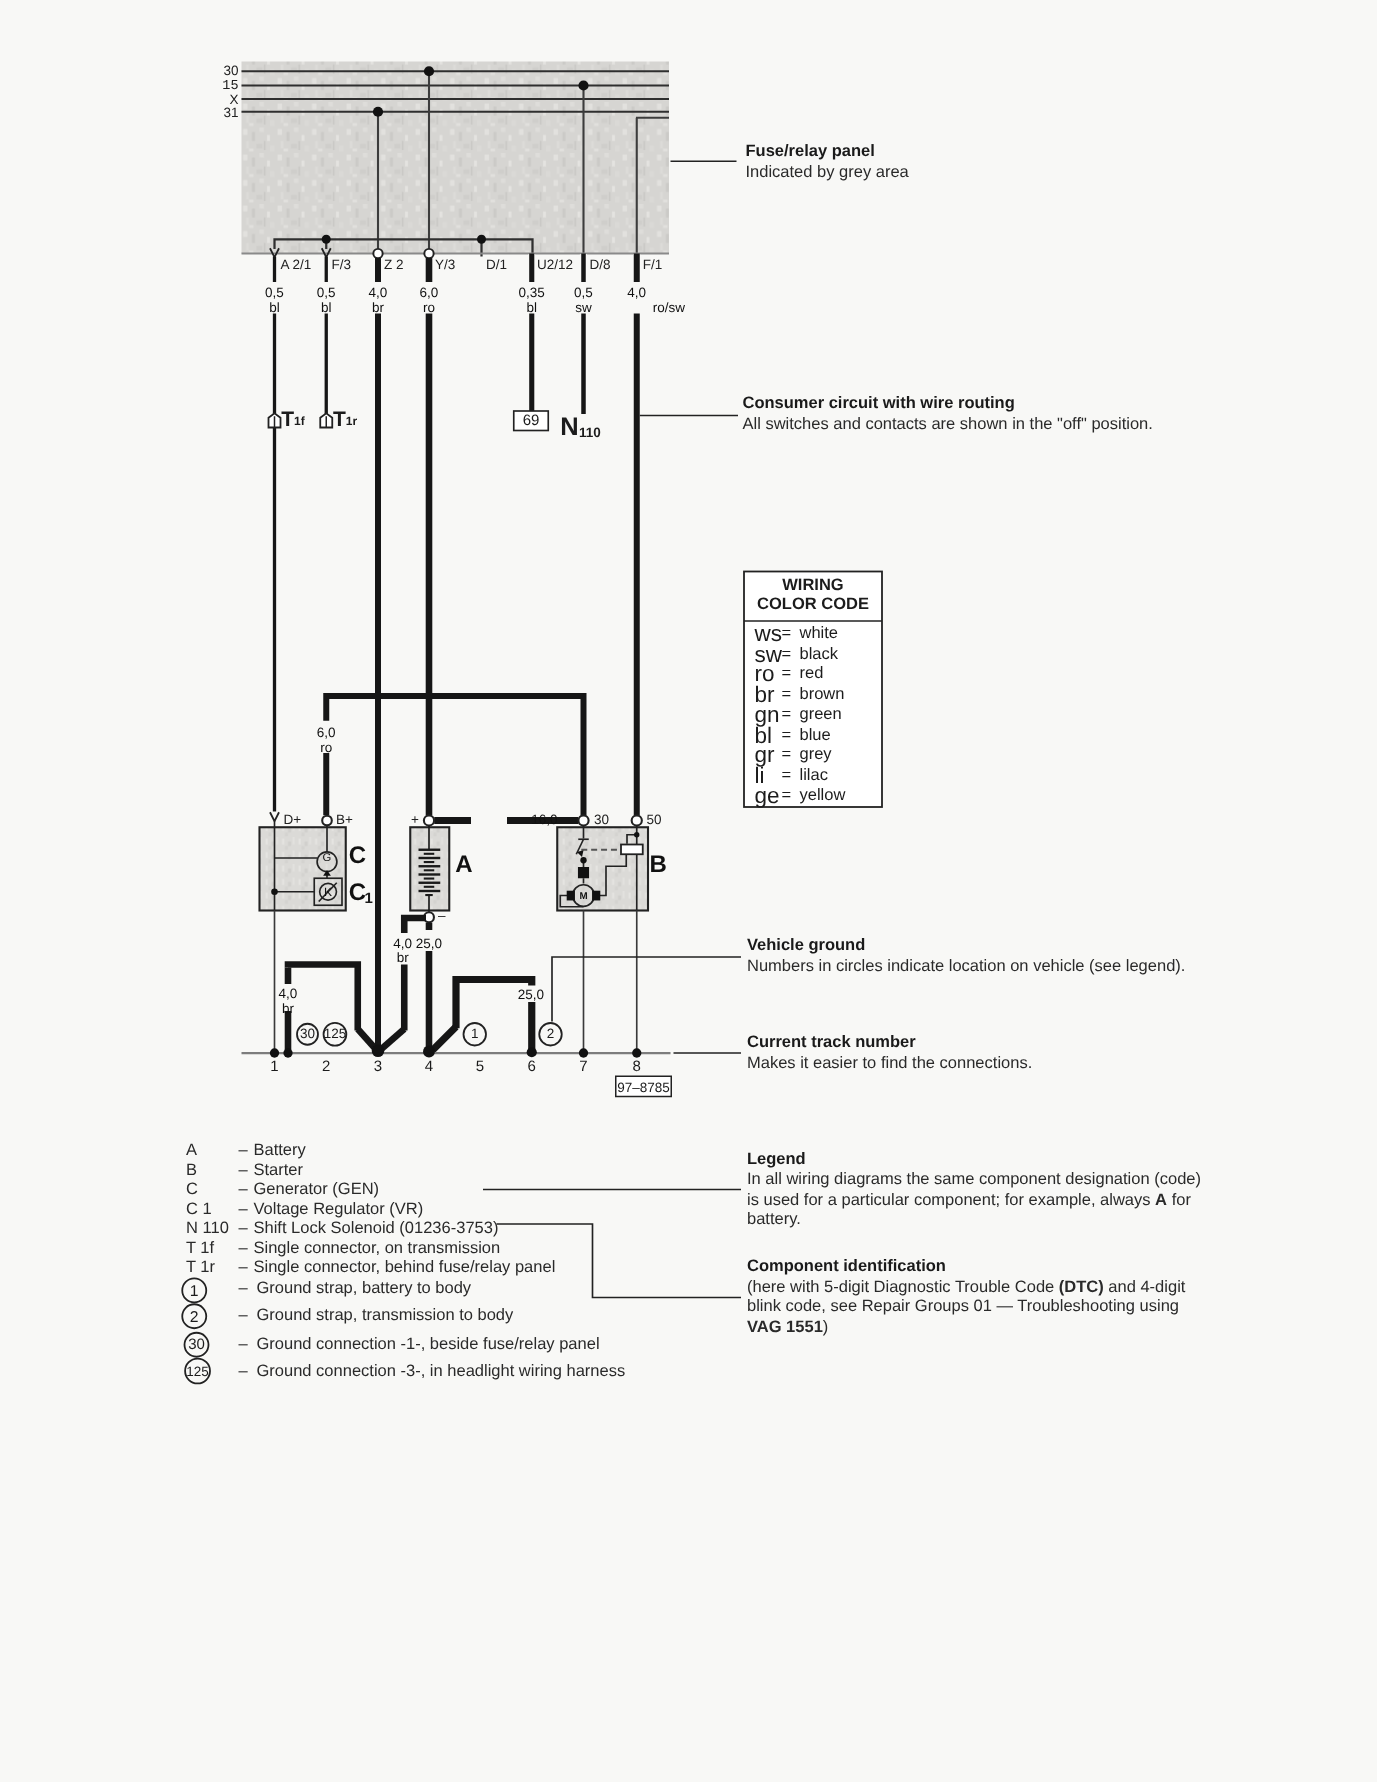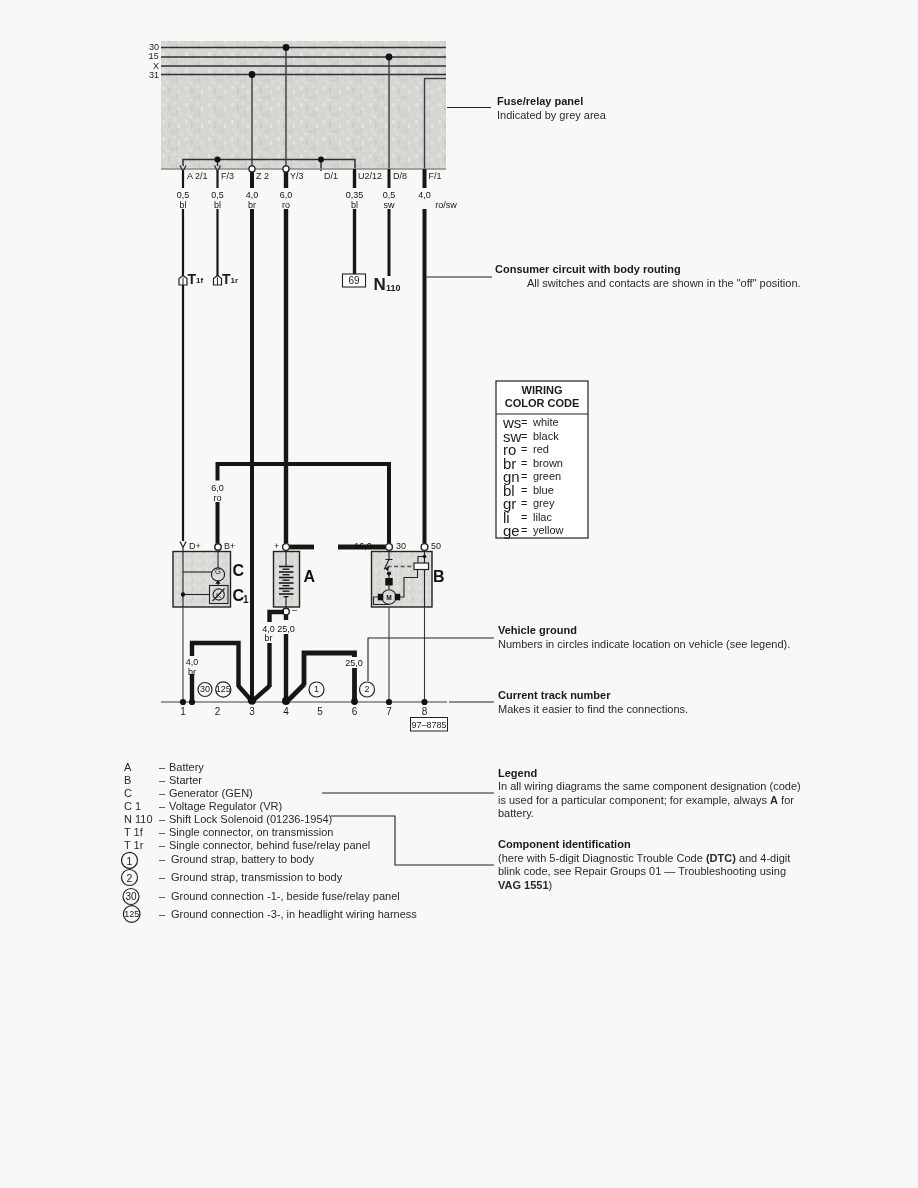--- a/index.html
+++ b/index.html
@@ -343,22 +343,22 @@
 <div class="t c" style="left:286px;top:706px;font-size:10px;">4</div>
 <div class="t c" style="left:320px;top:706px;font-size:10px;">5</div>
 <div class="t c" style="left:354.5px;top:706px;font-size:10px;">6</div>
 <div class="t c" style="left:389px;top:706px;font-size:10px;">7</div>
 <div class="t c" style="left:424.5px;top:706px;font-size:10px;">8</div>
 <div class="t c" style="left:429px;top:720px;font-size:9px;">97–8785</div>
 
 <div class="t hdr" style="left:497px;top:96px;">Fuse/relay panel</div>
 <div class="t bdy" style="left:497px;top:109.5px;">Indicated by grey area</div>
 
-<div class="t hdr" style="left:495px;top:264px;">Consumer circuit with body routing</div>
-<div class="t bdy" style="left:495px;top:278px;margin-left:32px;">All switches and contacts are shown in the "off" position.</div>
+<div class="t hdr" style="left:495px;top:264px;">Consumer circuit with wire routing</div>
+<div class="t bdy" style="left:495px;top:278px;">All switches and contacts are shown in the "off" position.</div>
 
 <div class="t b c" style="left:542px;top:385px;font-size:11px;line-height:11px;">WIRING</div>
 <div class="t b c" style="left:542px;top:398px;font-size:11px;line-height:11px;">COLOR CODE</div>
 <div class="t" style="left:503px;top:416px;font-size:15px;line-height:13.5px;">ws<br>sw<br>ro<br>br<br>gn<br>bl<br>gr<br>li<br>ge</div>
 <div class="t" style="left:521px;top:416px;font-size:11px;line-height:13.5px;">=<br>=<br>=<br>=<br>=<br>=<br>=<br>=<br>=</div>
 <div class="t" style="left:533px;top:416px;font-size:11px;line-height:13.5px;">white<br>black<br>red<br>brown<br>green<br>blue<br>grey<br>lilac<br>yellow</div>
 
 <div class="t hdr" style="left:498px;top:625px;">Vehicle ground</div>
 <div class="t bdy" style="left:498px;top:639px;">Numbers in circles indicate location on vehicle (see legend).</div>
 
@@ -378,21 +378,21 @@
 <div class="t bdy" style="left:159px;top:775px;">–</div>
 <div class="t bdy" style="left:169px;top:775px;">Starter</div>
 <div class="t bdy" style="left:124px;top:788px;">C</div>
 <div class="t bdy" style="left:159px;top:788px;">–</div>
 <div class="t bdy" style="left:169px;top:788px;">Generator (GEN)</div>
 <div class="t bdy" style="left:124px;top:801px;">C 1</div>
 <div class="t bdy" style="left:159px;top:801px;">–</div>
 <div class="t bdy" style="left:169px;top:801px;">Voltage Regulator (VR)</div>
 <div class="t bdy" style="left:124px;top:814px;">N 110</div>
 <div class="t bdy" style="left:159px;top:814px;">–</div>
-<div class="t bdy" style="left:169px;top:814px;">Shift Lock Solenoid (01236-1954)</div>
+<div class="t bdy" style="left:169px;top:814px;">Shift Lock Solenoid (01236-3753)</div>
 <div class="t bdy" style="left:124px;top:827px;">T 1f</div>
 <div class="t bdy" style="left:159px;top:827px;">–</div>
 <div class="t bdy" style="left:169px;top:827px;">Single connector, on transmission</div>
 <div class="t bdy" style="left:124px;top:840px;">T 1r</div>
 <div class="t bdy" style="left:159px;top:840px;">–</div>
 <div class="t bdy" style="left:169px;top:840px;">Single connector, behind fuse/relay panel</div>
 
 <svg width="60" height="130" viewBox="0 0 60 130" style="position:absolute;left:110px;top:845px;">
   <g fill="none" stroke="#222" stroke-width="1.2">
     <circle cx="19.5" cy="15.3" r="8"></circle>

